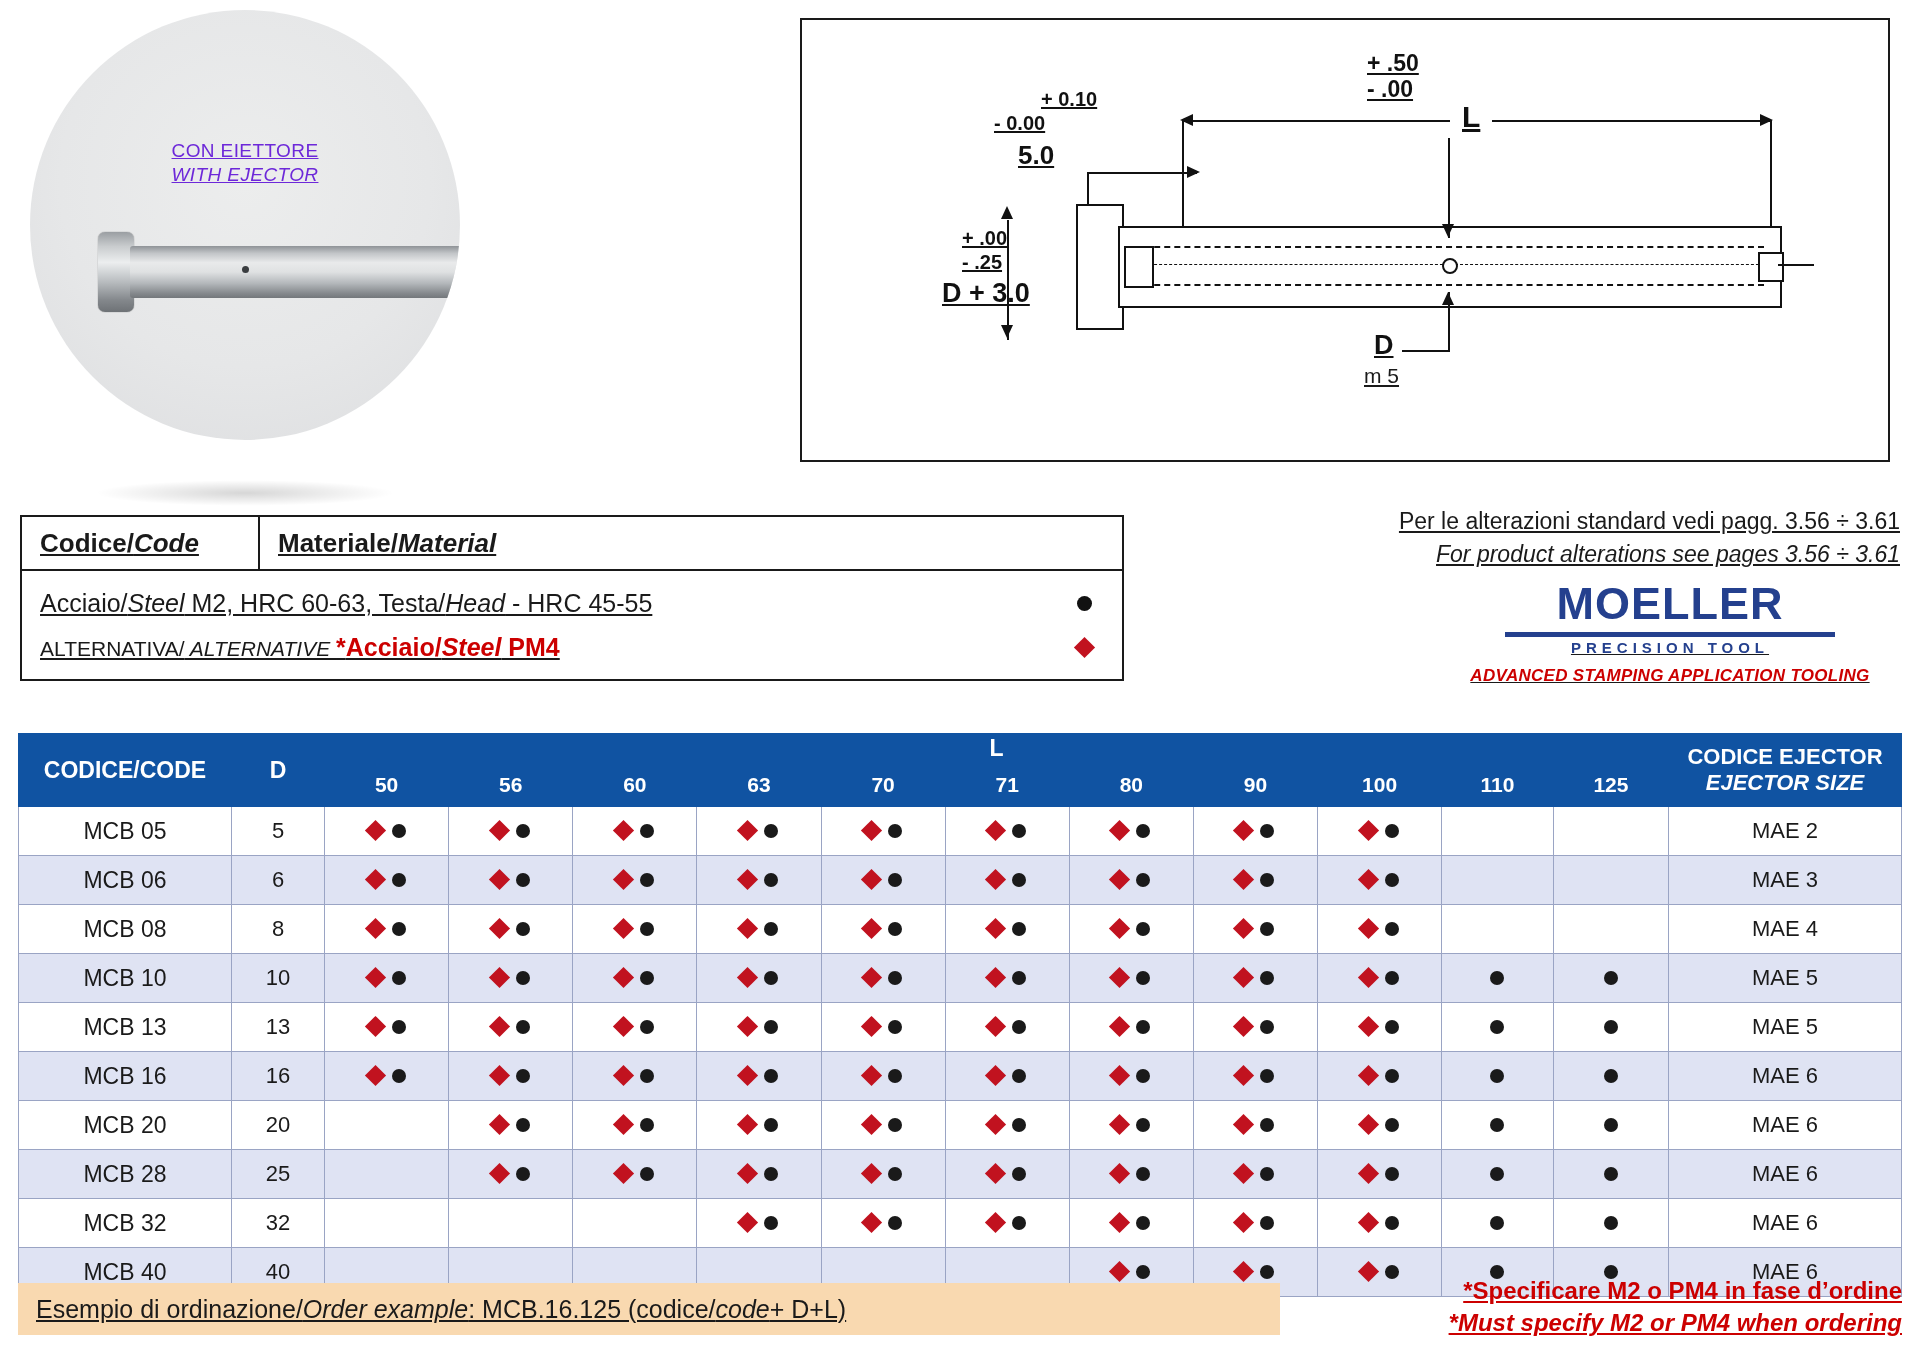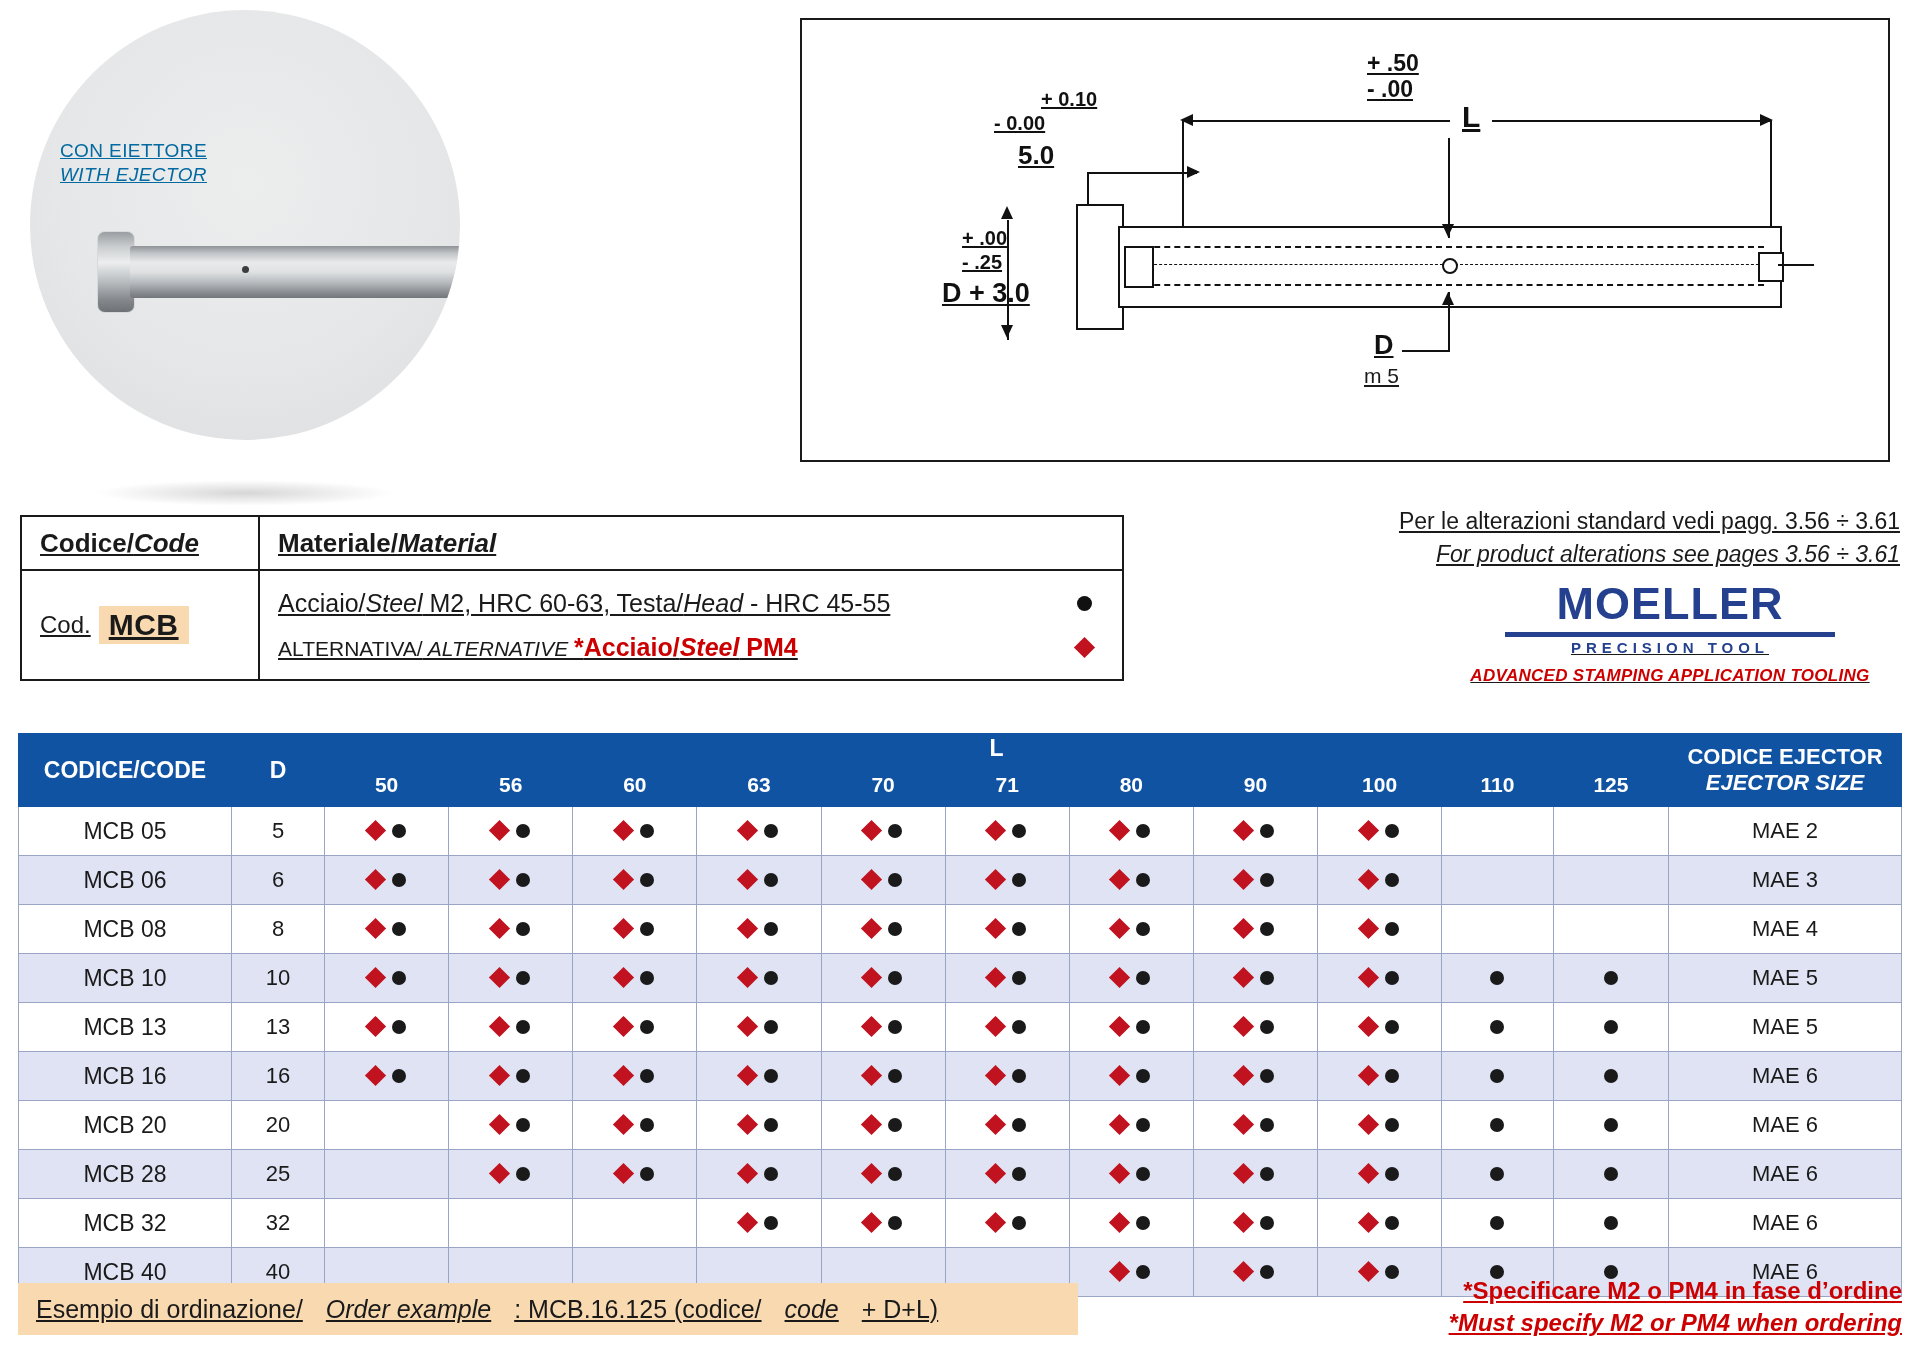--- a/index.html
+++ b/index.html
@@ -18,22 +18,22 @@
     left:30px;top:10px;width:430px;height:430px;
     border-radius:50%;
     background:radial-gradient(circle at 50% 40%, #eceded 0%, #e6e7e8 55%, #dcdddf 100%);
   }
   #photo-shadow{
     left:95px;top:480px;width:300px;height:26px;
     border-radius:50%;
     background:radial-gradient(ellipse at center, rgba(0,0,0,0.16) 0%, rgba(0,0,0,0.0) 70%);
   }
   #photo-caption{
-    left:60px;top:140px;width:370px;text-align:left;
-    font-size:19px;letter-spacing:.4px;color:#0369a1;
+    left:60px;top:140px;width:370px;text-align:center;
+    font-size:19px;letter-spacing:.4px;color:#6d28d9;
   }
   #photo-caption .it{display:block;font-style:italic;font-size:19px;margin-top:2px;}
 
   
   #pin-head{
     left:68px;top:222px;width:36px;height:80px;border-radius:7px;
     background:linear-gradient(to bottom,#9a9ea2 0%,#c9ccce 18%,#eceeef 38%,#b9bdc0 62%,#84888c 85%,#6e7276 100%);
     box-shadow:0 0 1px #555;
   }
   #pin-body{
@@ -106,23 +106,23 @@
   #matrix .sub th{background:#1053a2;color:#fff;font-size:21px;font-weight:bold;height:40px;}
   #matrix tbody td{height:46px;background:#fff;}
   #matrix tbody tr.alt td{background:#dfe3f3;}
   #matrix tbody td.codecell{font-size:23px;}
   .mk{display:inline-flex;align-items:center;justify-content:center;gap:9px;}
   .mk .d{width:15px;height:15px;background:#c1121f;transform:rotate(45deg);}
   .mk .c{width:14px;height:14px;border-radius:50%;background:#1a1a1a;}
 
   
   #order-example{
-    left:18px;top:1283px;width:1060px;height:52px;
+    left:18px;top:1283px;width:1262px;height:52px;
     background:#f9d9b0;display:flex;align-items:center;padding-left:18px;
-    box-sizing:border-box;font-size:25px;gap:23px;
+    box-sizing:border-box;font-size:25px;
   }
   #order-example .it{font-style:italic;}
   #foot-note{left:1180px;top:1275px;width:722px;text-align:right;color:#cc0000;font-size:24px;font-weight:bold;line-height:1.35;}
   #foot-note .it{font-style:italic;}
 </style>
 </head>
 <body>
 
 <div class="abs" id="photo-circle">
   <div class="abs" style="left:0;top:0;width:100%;height:100%;border-radius:50%;overflow:hidden;">
@@ -195,24 +195,20 @@
       <span class="h-code it">Code</span>
     </div>
     <div class="c2">
       <div style="display:flex;align-items:center;">
         <span class="h-code">Materiale/</span>
         <span class="h-code it">Material</span>
       </div>
     </div>
   </div>
   <div class="row" style="height:108px;">
-    <div class="c1">
-      <span class="cod-label">Cod.</span>
-      <span class="mcb-badge">MCB</span>
-    </div>
     <div class="c2">
       <div class="mat-line">
         <span class="grow">
           <span>Acciaio/</span><span class="it">Steel</span><span> M2, HRC 60-63, Testa/</span><span class="it">Head</span><span> - HRC 45-55</span>
         </span>
         <span class="dot-b"></span>
       </div>
       <div class="mat-line small">
         <span class="grow">
           <span>ALTERNATIVA/</span><span class="it"> ALTERNATIVE </span><span class="red" style="font-size:25px;font-weight:bold;">*</span><span class="red" style="font-size:25px;font-weight:bold;">Acciaio/</span><span class="red it" style="font-size:25px;font-weight:bold;">Steel</span><span class="red" style="font-size:25px;font-weight:bold;"> PM4</span>

